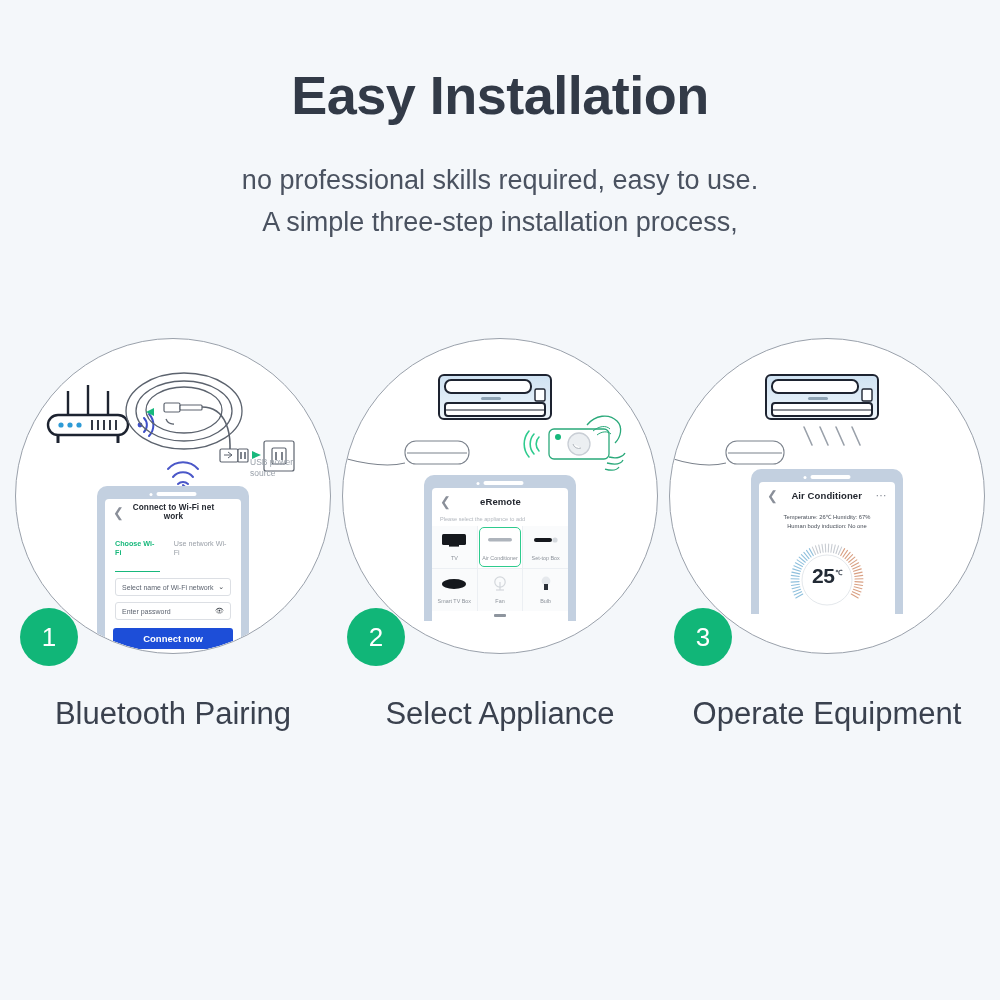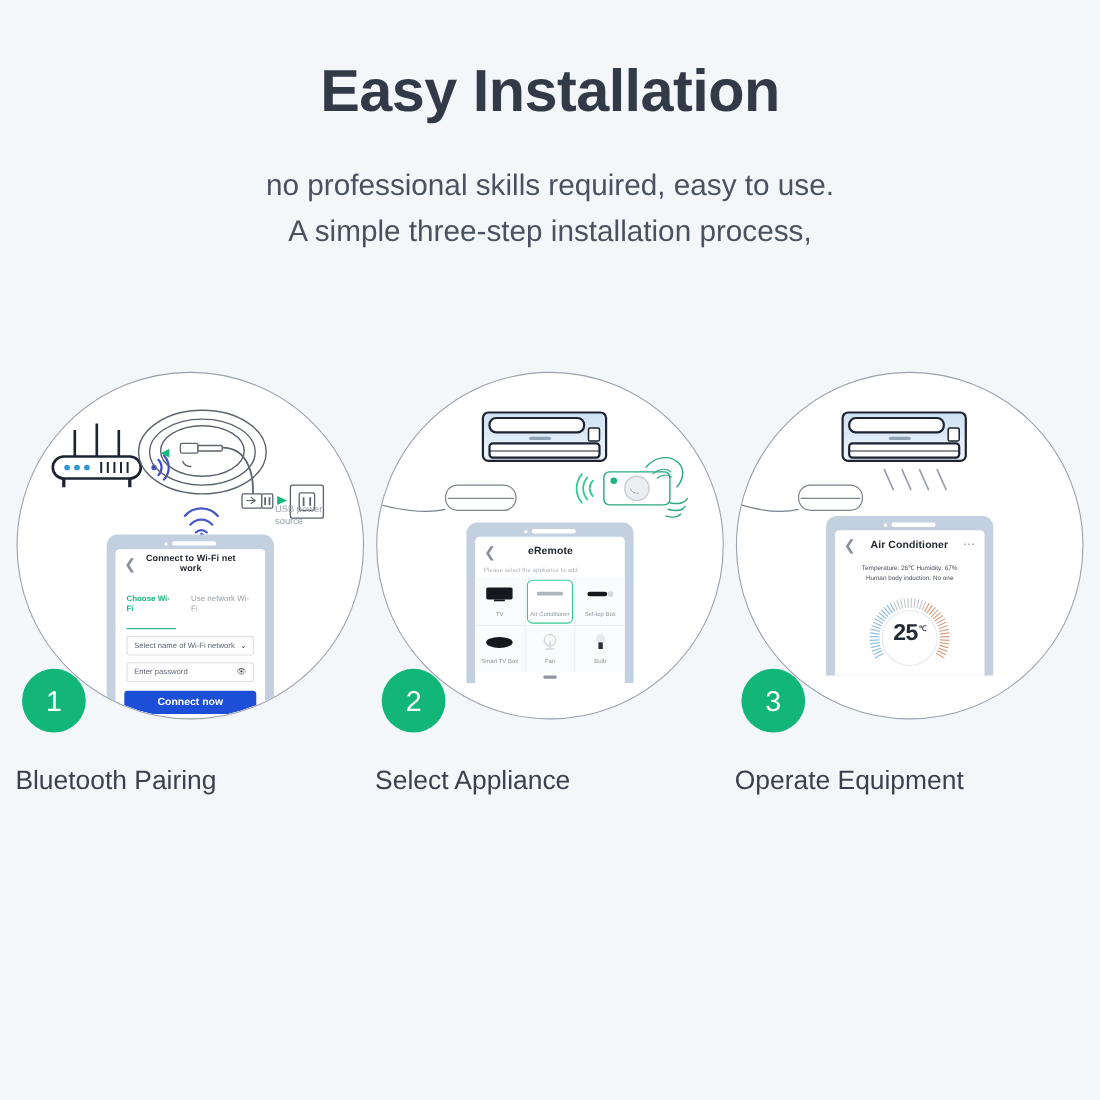--- a/index.html
+++ b/index.html
@@ -8,21 +8,21 @@
     background:#f4f7fa;
     font-family:"Liberation Sans", sans-serif;
     color:#3a4150;
     overflow:hidden;
     position:relative;
   }
   
   .header{padding-top:52px;text-align:center;}
   .title{
     font-size:54px;font-weight:700;letter-spacing:-0.5px;
-    color:#323a47;line-height:1.15;margin:0;
+    color:#323a47;line-height:1.15;margin:12px;
   }
   .subtitle{
     margin:34px 0 0 0;font-size:27px;line-height:1.55;
     color:#4a5260;font-weight:400;
   }
   .subtitle span{display:block;}
 
   
   .steps{
     position:absolute;top:338px;left:0;width:1000px;height:340px;
@@ -107,22 +107,22 @@
   }
   .dial .temp sup{font-size:7px;font-weight:600;vertical-align:super;margin-left:1px;color:#3b4350;}
 
   
   .badge{
     position:absolute;left:6px;bottom:10px;width:58px;height:58px;border-radius:50%;
     background:#11b678;display:flex;align-items:center;justify-content:center;
     color:#fff;font-size:26px;font-weight:400;z-index:9;
   }
   .step-label{
-    position:absolute;top:358px;left:0;width:100%;text-align:left;
-    font-size:24px;color:#3a414e;
+    position:absolute;top:358px;left:0;width:100%;text-align:center;
+    font-size:31px;color:#3a414e;
   }
   .usb-label{
     position:absolute;font-size:8.5px;color:#9aa1aa;line-height:1.25;text-align:left;
   }
 </style>
 </head>
 <body>
 
 <div class="header">
   <h1 class="title">Easy Installation</h1>

